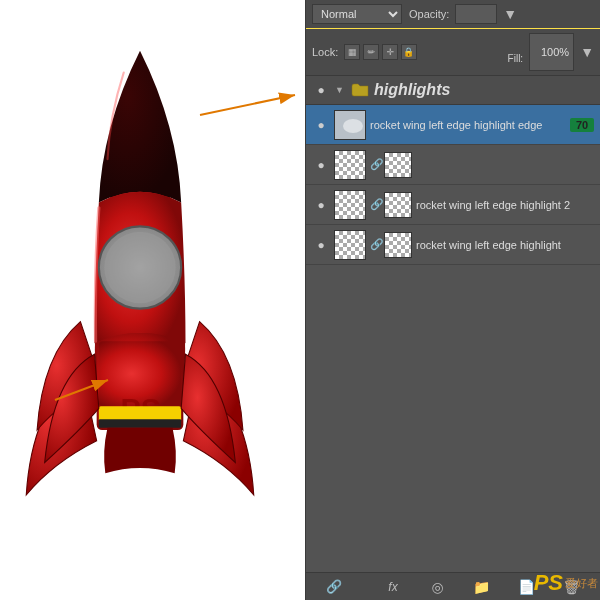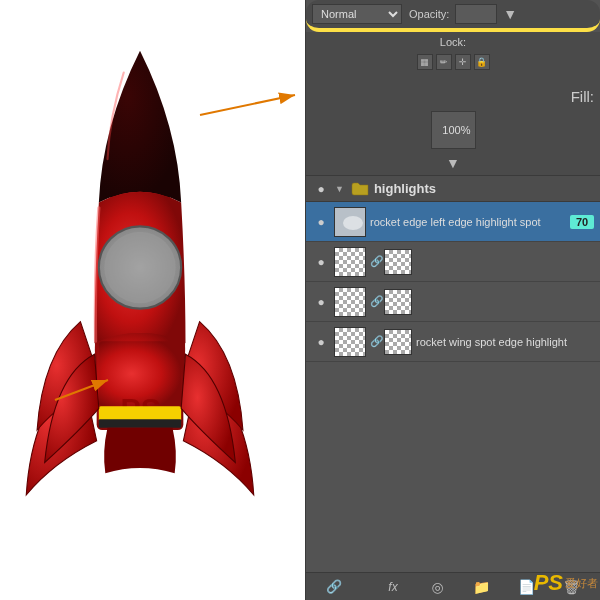--- a/index.html
+++ b/index.html
@@ -31,22 +31,21 @@
       border-left: 1px solid #3a3a3a;
     }
 
     
     .panel-top-bar {
       background: #4a4a4a;
       padding: 4px 6px;
       display: flex;
       align-items: center;
       gap: 6px;
-      border-bottom: 4px solid #fde047;
-      border-radius: 13px;
+      border-bottom: 1px solid #fde047;
     }
 
     .blend-mode-select {
       background: #5a5a5a;
       color: #ddd;
       border: 1px solid #3a3a3a;
       font-size: 11px;
       padding: 2px 4px;
       width: 90px;
       height: 20px;
@@ -69,21 +68,20 @@
       text-align: right;
     }
 
     .panel-second-bar {
       background: #4a4a4a;
       padding: 4px 6px;
       display: flex;
       align-items: center;
       gap: 6px;
       border-bottom: 1px solid #3a3a3a;
-      flex-direction: column;
     }
 
     .lock-label {
       color: #ccc;
       font-size: 11px;
     }
 
     .lock-icons {
       display: flex;
       gap: 3px;
@@ -98,21 +96,21 @@
       display: flex;
       align-items: center;
       justify-content: center;
       font-size: 9px;
       color: #bbb;
       cursor: pointer;
     }
 
     .fill-label {
       color: #ccc;
-      font-size: 15px;
+      font-size: 10px;
       margin-left: auto;
       margin-top: 12px;
     }
 
     .fill-value {
       background: #5a5a5a;
       color: #ddd;
       border: 1px solid #3a3a3a;
       font-size: 11px;
       padding: 18px 4px;
@@ -147,22 +145,23 @@
     }
 
     .arrow-icon {
       font-size: 9px;
       color: #aaa;
       margin-right: 2px;
     }
 
     .folder-name {
       color: #ddd;
-      font-size: 13px;
+      font-size: 16px;
       font-weight: bold;
+      font-style: italic;
     }
 
     
     .layer-row {
       background: #535353;
       padding: 3px 6px;
       display: flex;
       align-items: center;
       gap: 4px;
       border-bottom: 1px solid #444;
@@ -232,21 +231,21 @@
     .layer-name {
       color: #ddd;
       font-size: 11px;
       flex: 1;
       white-space: nowrap;
       overflow: hidden;
       text-overflow: ellipsis;
     }
 
     .layer-badge {
-      background: #5eead4;
+      background: #15803d;
       color: #222;
       font-size: 11px;
       font-weight: bold;
       padding: 1px 5px;
       border-radius: 2px;
       min-width: 24px;
       text-align: center;
     }
 
     
@@ -427,44 +426,45 @@
   <div id="layers-list">
 
     <div class="layer-row selected">
       <div class="eye-icon visible">●</div>
       <div class="layer-thumb has-content layer-thumb-highlight">
         <svg width="32" height="30" viewBox="0 0 32 30">
           <rect width="32" height="30" fill="#b8c0c8"></rect>
           <ellipse cx="18" cy="15" rx="10" ry="7" fill="rgba(255,255,255,0.5)"></ellipse>
         </svg>
       </div>
-      <span class="layer-name">rocket edge left edge  highlight spot</span>
+      <span class="layer-name">rocket wing left edge  highlight edge</span>
       <span class="layer-badge">70</span>
     </div>
 
     <div class="layer-row">
       <div class="eye-icon visible">●</div>
       <div class="layer-thumb checkerboard"></div>
       <span class="link-icon">🔗</span>
       <div class="layer-mask-thumb checkerboard"></div>
     </div>
 
     <div class="layer-row">
       <div class="eye-icon visible">●</div>
       <div class="layer-thumb checkerboard"></div>
       <span class="link-icon">🔗</span>
       <div class="layer-mask-thumb checkerboard"></div>
+      <span class="layer-name">rocket wing left edge  highlight 2</span>
     </div>
 
     <div class="layer-row">
       <div class="eye-icon visible">●</div>
       <div class="layer-thumb checkerboard"></div>
       <span class="link-icon">🔗</span>
       <div class="layer-mask-thumb checkerboard"></div>
-      <span class="layer-name">rocket wing spot edge highlight</span>
+      <span class="layer-name">rocket wing left edge highlight</span>
     </div>
 
   </div>
 
   <div class="panel-bottom-bar">
     <div class="bottom-icon-btn" title="Link layers">🔗</div>
     <div class="bottom-icon-btn" style="font-style:italic;font-size:12px;margin-left:14px;">fx</div>
     <div class="bottom-icon-btn" style="font-size:14px;">◎</div>
     <div class="bottom-icon-btn" style="font-size:14px;">📁</div>
     <div class="bottom-icon-btn" style="font-size:14px;">📄</div>

